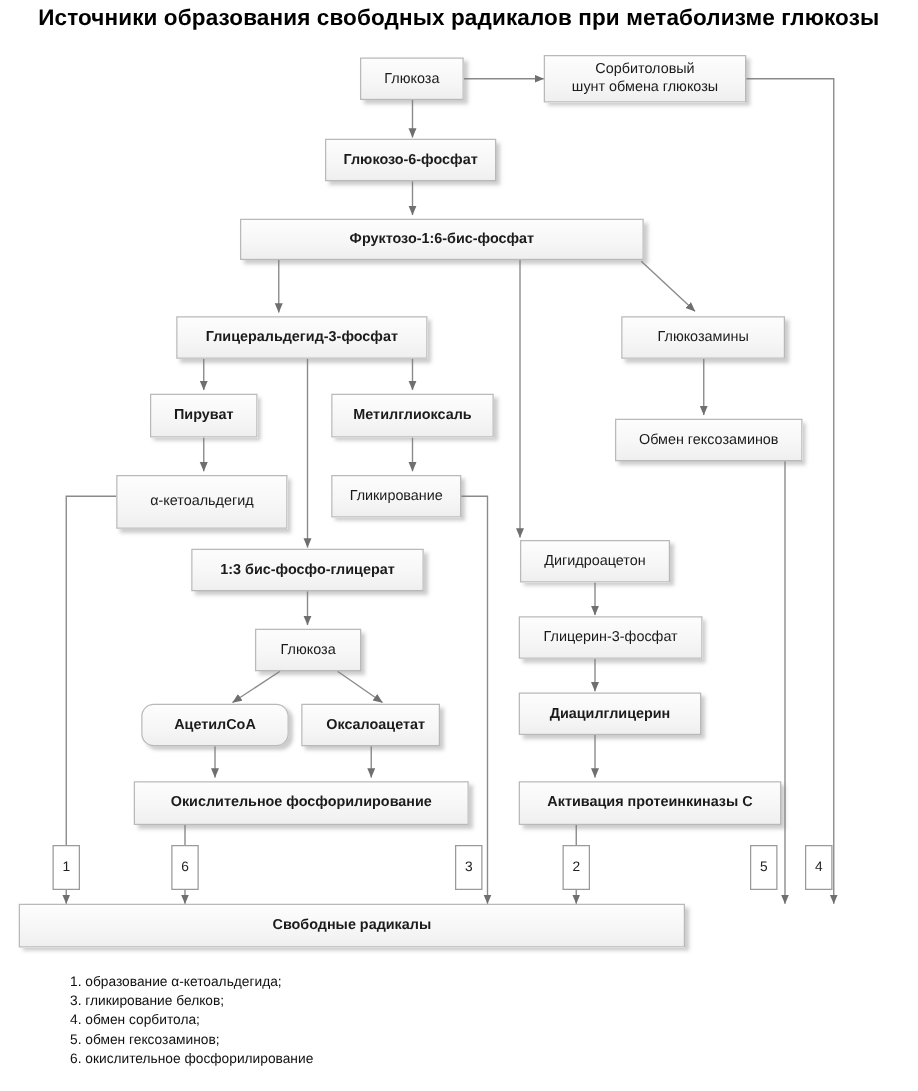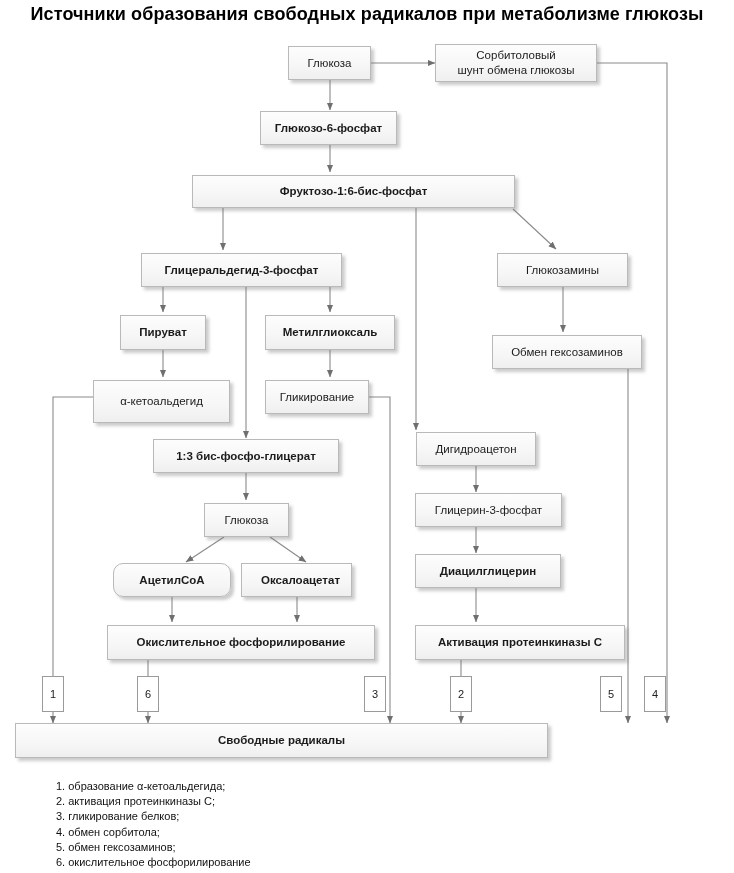--- a/index.html
+++ b/index.html
@@ -150,18 +150,17 @@
 
 <div class="badge" style="left:42px;top:676px;">1</div>
 <div class="badge" style="left:137px;top:676px;">6</div>
 <div class="badge" style="left:364px;top:676px;">3</div>
 <div class="badge" style="left:450px;top:676px;">2</div>
 <div class="badge" style="left:600px;top:676px;">5</div>
 <div class="badge" style="left:644px;top:676px;">4</div>
 
 <div id="legend">
   <div>1. образование α-кетоальдегида;</div>
-  <div>2. активация протеинкиназы С;</div>
   <div>3. гликирование белков;</div>
   <div>4. обмен сорбитола;</div>
   <div>5. обмен гексозаминов;</div>
   <div>6. окислительное фосфорилирование</div>
 </div>
 
 </body></html>

